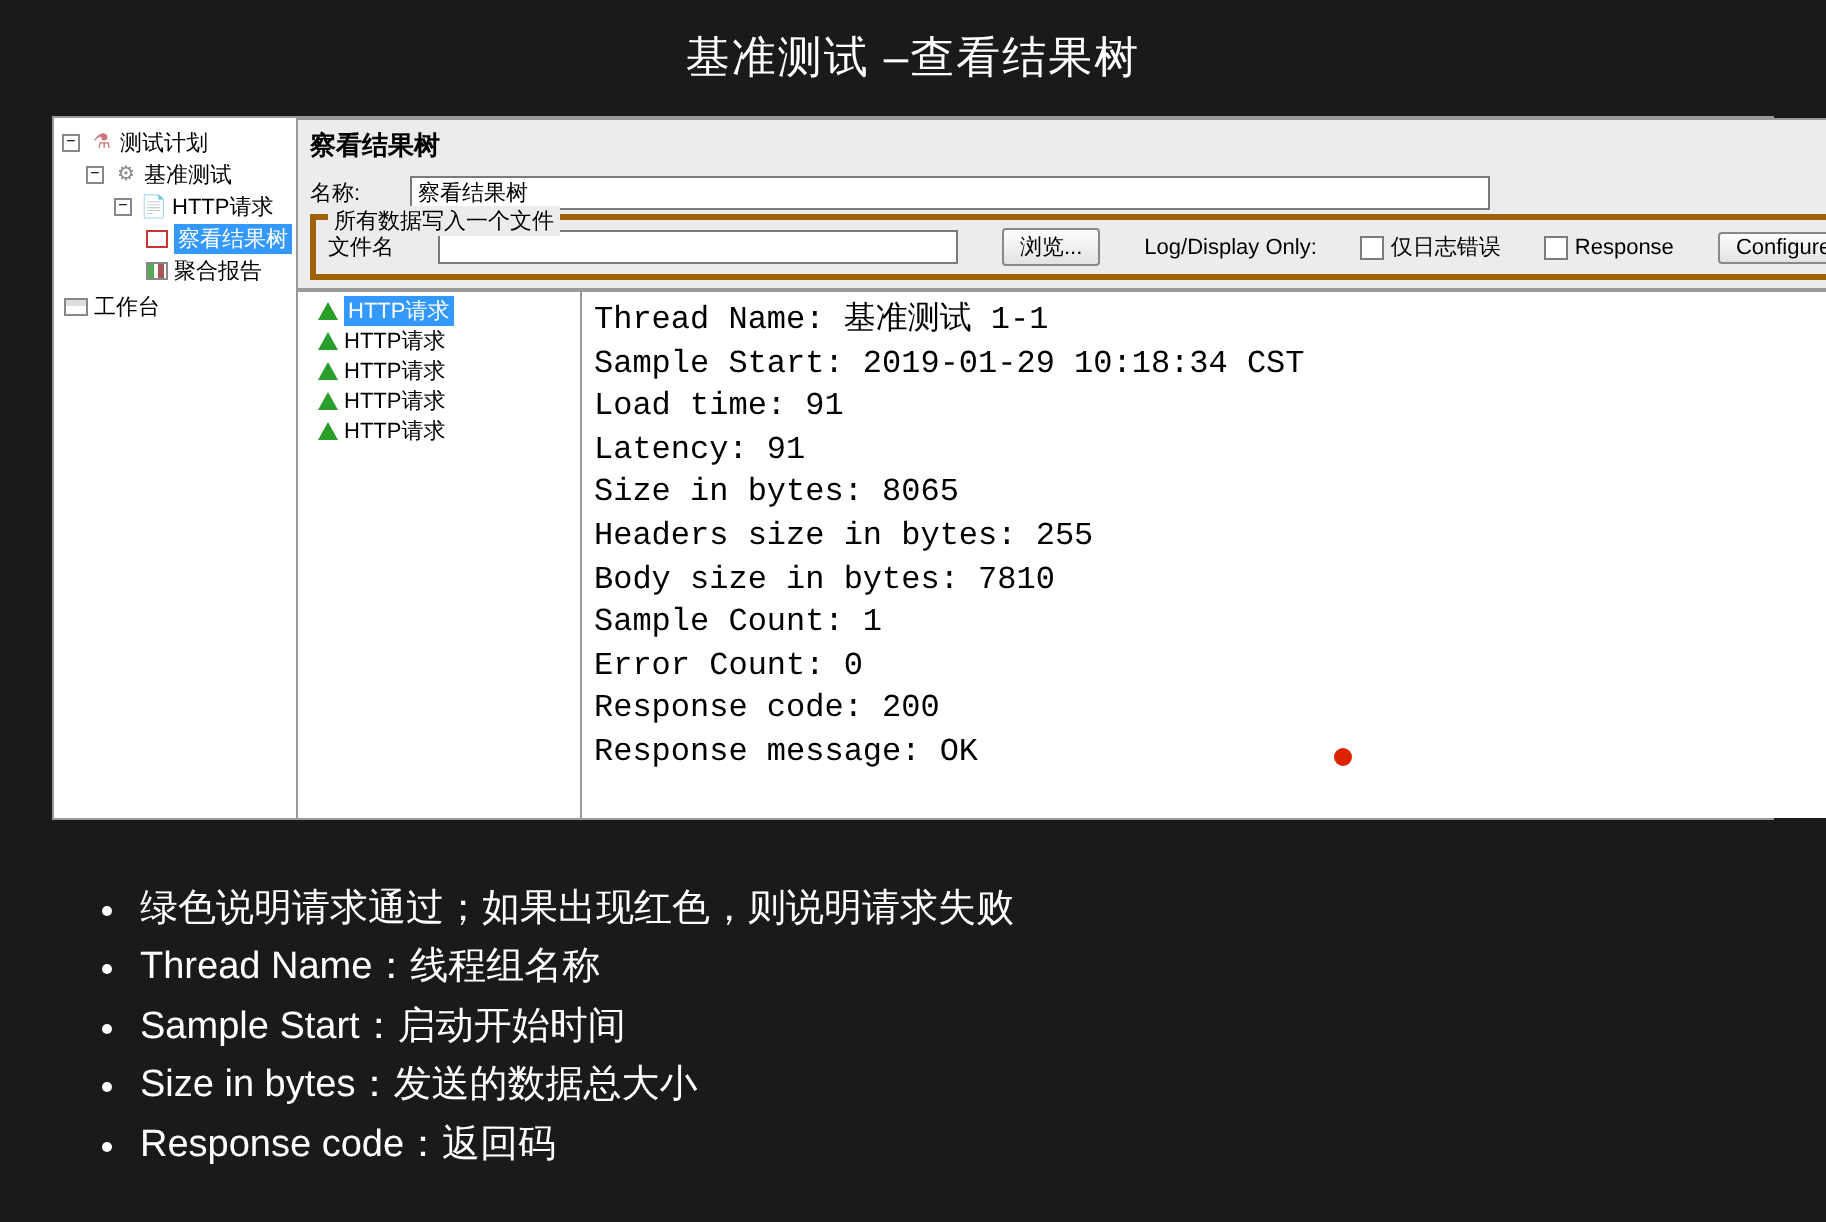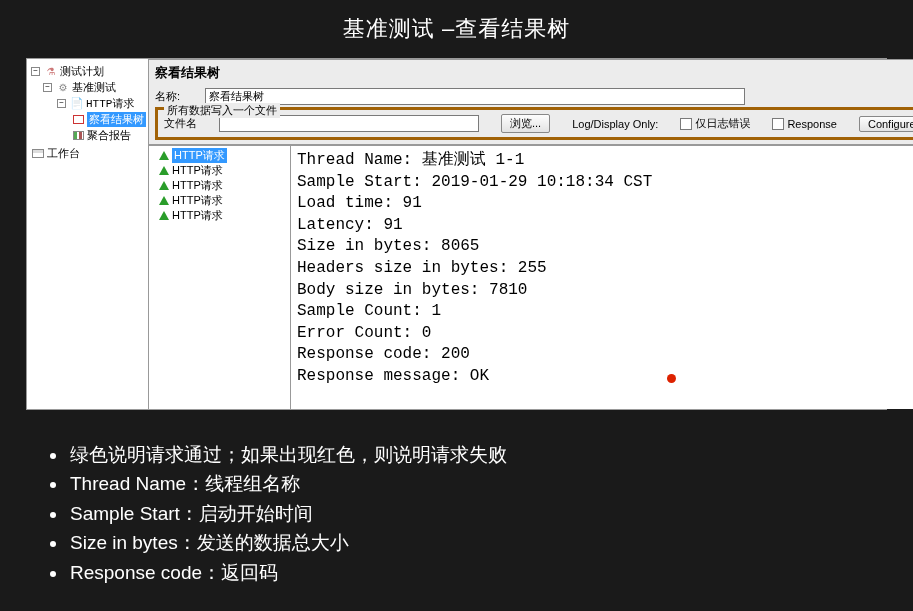--- a/index.html
+++ b/index.html
@@ -6,21 +6,21 @@
 body { background: #1a1a1a; font-family: "Microsoft YaHei", sans-serif; width: 913px; height: 611px; overflow: hidden; }
 .slide { padding: 14px 26px; color: #fff; }
 .title { font-size: 22px; font-weight: normal; margin-bottom: 14px; letter-spacing: 1px; text-align: center; }
 .screenshot { background: #ececec; border: 1px solid #999; height: 352px; display: flex; font-family: SimSun, sans-serif; font-size: 11px; color: #000; margin-bottom: 30px; position: relative; }
 .left-tree { width: 229px; background: #fff; border-right: 1px solid #999; padding: 4px 2px; }
 .tree-node { display: flex; align-items: center; height: 16px; padding-left: 2px; gap: 2px; }
 .tree-node.lv1 { padding-left: 14px; }
 .tree-node.lv2 { padding-left: 28px; }
 .tree-node.lv3 { padding-left: 42px; }
 .tree-icon { width: 14px; height: 12px; display: inline-flex; align-items: center; justify-content: center; }
-.tree-label { white-space: nowrap; font-family: Liberation Mono, monospace; }
+.tree-label { white-space: nowrap; }
 .tree-label.sel { background: #3399ff; color: #fff; padding: 0 2px; }
 .expander { width: 9px; height: 9px; border: 1px solid #888; display: inline-flex; align-items: center; justify-content: center; font-size: 8px; line-height: 1; margin-right: 2px; }
 .right-panel { flex: 1; background: #ececec; display: flex; flex-direction: column; border-top: 1px solid #999; }
 .panel-top { border-bottom: 1px solid #999; padding: 2px 6px 4px; }
 .panel-title { font-size: 13px; font-weight: bold; padding: 2px 0 4px; }
 .form-row { display: flex; align-items: center; margin: 2px 0; gap: 16px; }
 .form-label { width: 34px; }
 .form-input { flex: 1; max-width: 540px; height: 17px; background: #fff; border: 1px solid #7a7a7a; padding: 0 3px; font-size: 11px; }
 .fieldset { border: 3px solid #a16207; margin-top: 2px; padding: 4px 6px 4px; position: relative; }
 .fieldset-legend { position: absolute; top: -7px; left: 6px; background: #ececec; padding: 0 3px; font-size: 11px; }

